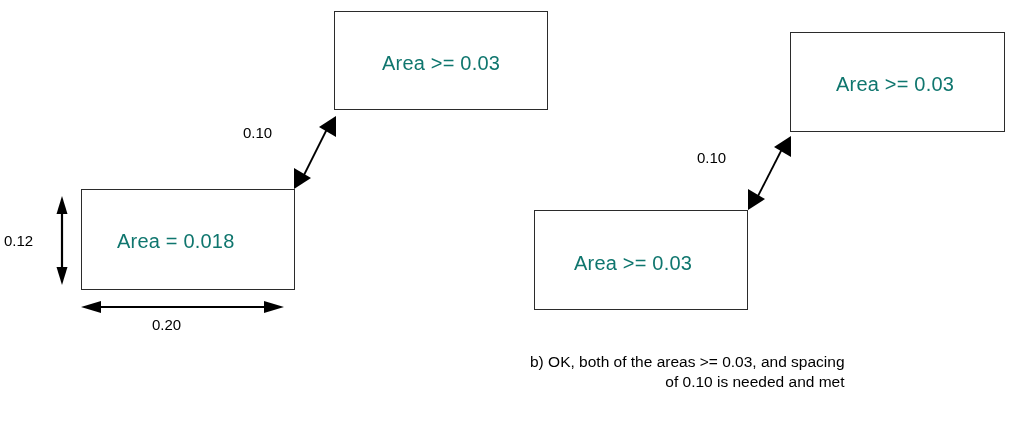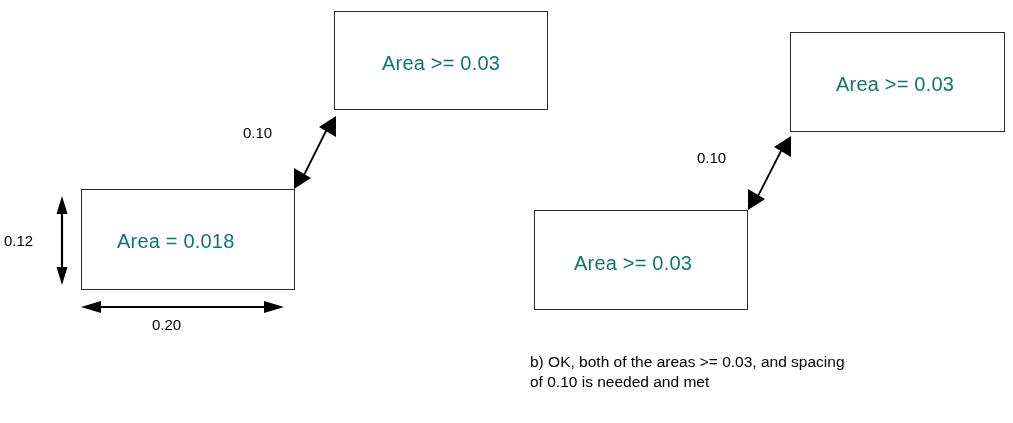--- a/index.html
+++ b/index.html
@@ -70,21 +70,21 @@
 
 
   <div class="rect" style="left:790px; top:32px; width:215px; height:100px;"></div>
   <div class="rect-label" style="left:836px; top:73px;">Area &gt;= 0.03</div>
 
   <div class="rect" style="left:534px; top:210px; width:214px; height:100px;"></div>
   <div class="rect-label" style="left:574px; top:252px;">Area &gt;= 0.03</div>
 
   <div class="dim-label" style="left:697px; top:149px;">0.10</div>
 
-  <div class="caption" style="left:530px; top:352px;">b) OK, both of the areas &gt;= 0.03, and spacing
+  <div class="caption" style="left:530px; top:352px;text-align:right;">b) OK, both of the areas &gt;= 0.03, and spacing
 of 0.10 is needed and met</div>
 
   <svg class="overlay" viewBox="0 0 1013 423">
 
     <g>
       <line x1="62" y1="206" x2="62" y2="274" stroke="#000000" stroke-width="2.2"></line>
       <polygon points="62,196 56.5,214 67.5,214" fill="#000000"></polygon>
       <polygon points="62,285 56.5,267 67.5,267" fill="#000000"></polygon>
     </g>
 

